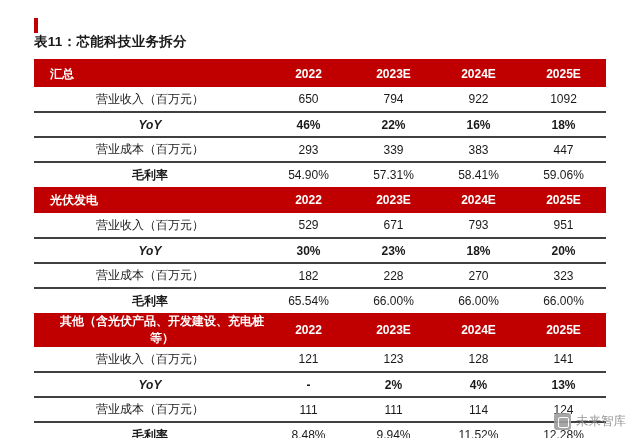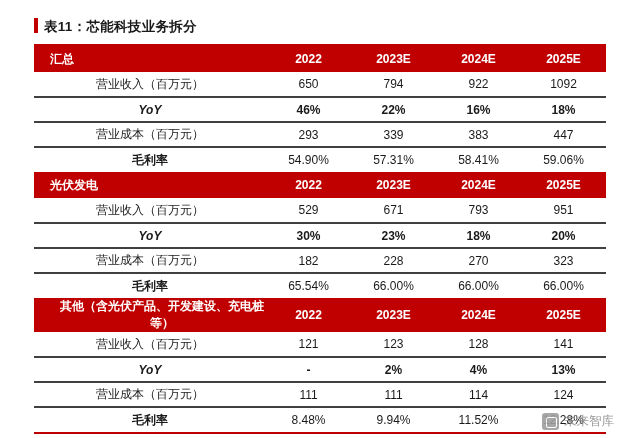--- a/index.html
+++ b/index.html
@@ -24,20 +24,21 @@
   .content {
     position: absolute;
     left: 34px; top: 0;
     width: 572px;
   }
   .title-row {
     display: flex;
     align-items: flex-start;
     margin-top: 18px;
     margin-bottom: 8px;
+    flex-direction: column;
   }
   .title-bar {
     width: 4px;
     height: 15px;
     background: #c00000;
     margin-right: 6px;
   }
   .title-text {
     font-size: 13.5px;
     font-weight: bold;
@@ -101,21 +102,21 @@
     text-align: center;
   }
   .bottom-bar {
     width: 100%;
     height: 2px;
     background: #c00000;
     margin-top: 0;
   }
   .watermark {
     position: absolute;
-    right: 26px;
+    right: 14px;
     bottom: 8px;
     display: flex;
     align-items: flex-start;
     gap: 5px;
     opacity: 0.9;
   }
   .wm-icon {
     width: 17px; height: 17px;
     border-radius: 3px;
     background: #9e9e9e;

